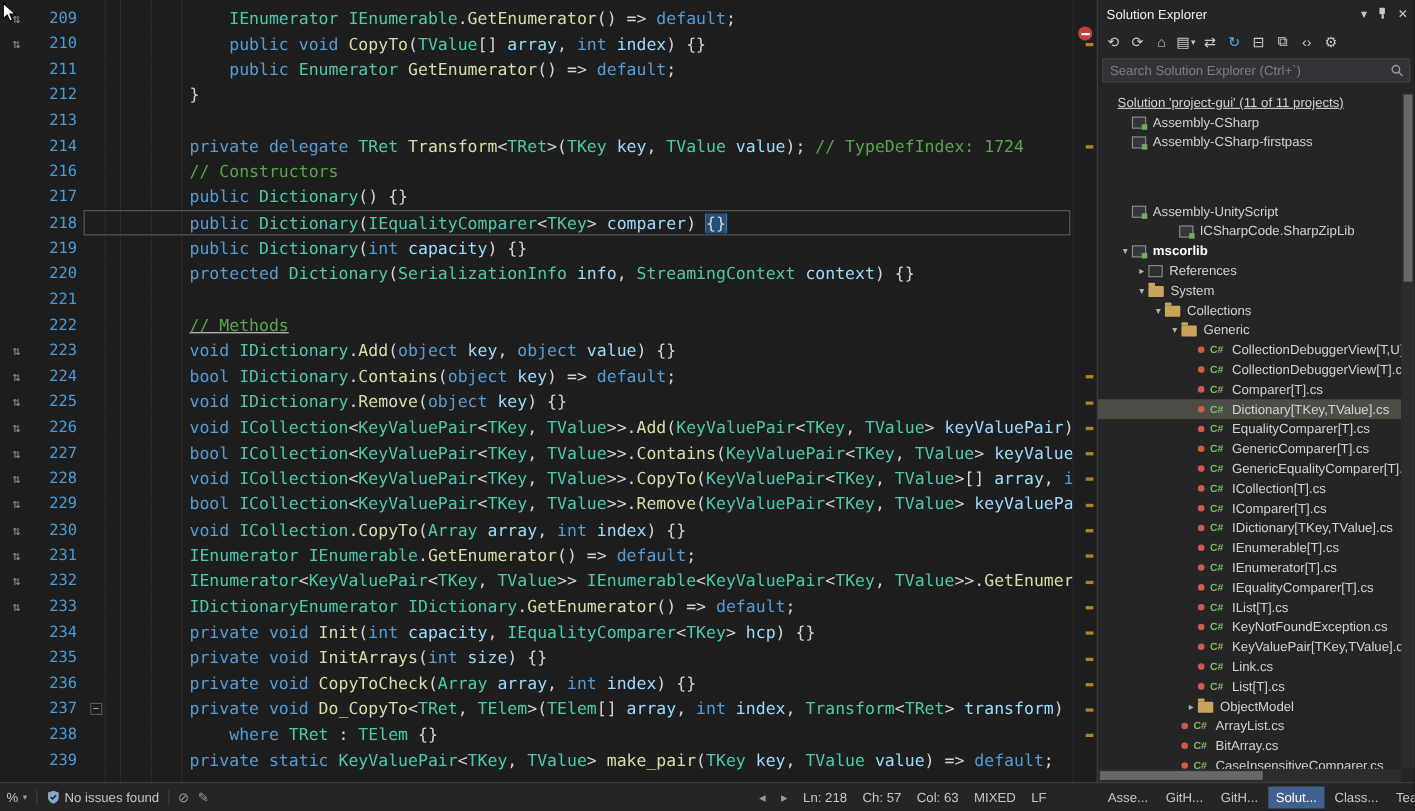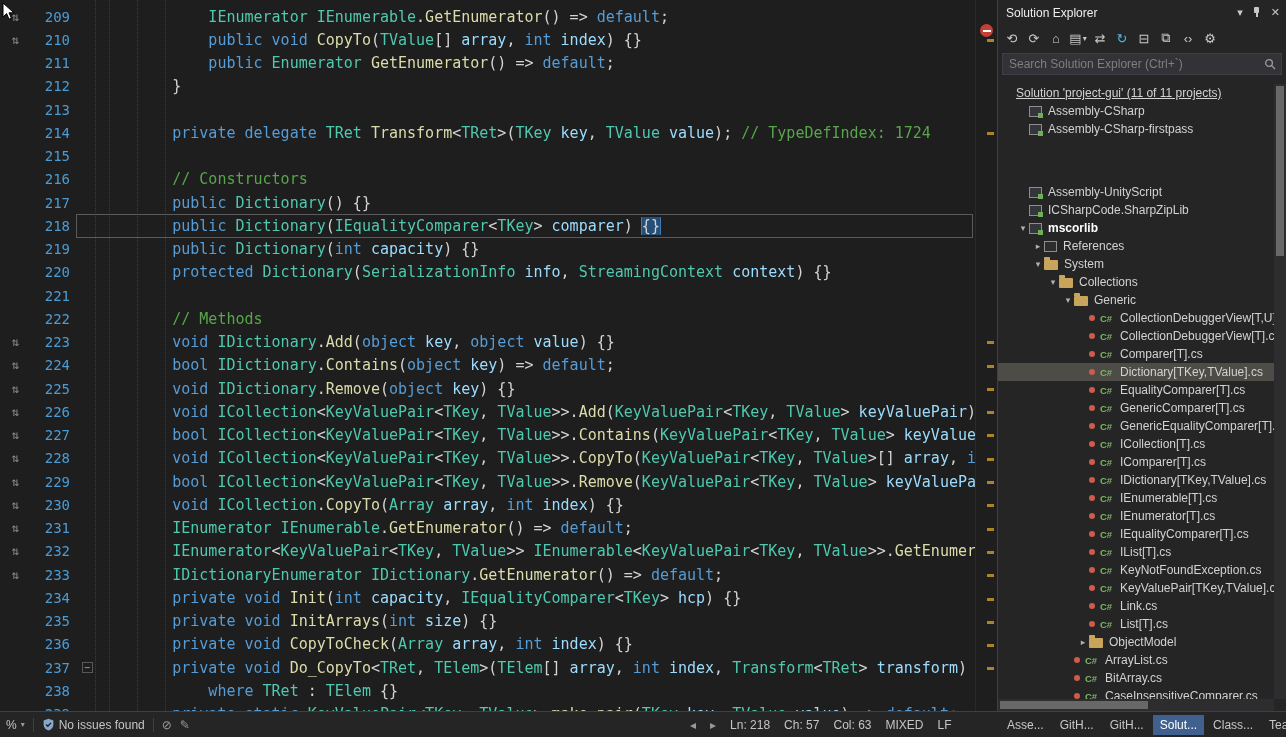--- a/index.html
+++ b/index.html
@@ -99,28 +99,27 @@
 <div id="app">
 
   <div id="editor">
     <div id="code-lines">
         <div class="code-row"><span class="gut">⇅</span><span class="lnum">209</span><span class="fold"></span><span class="code" style="padding-left: 12ch;"><span class="tk-t">IEnumerator</span><span class="tk-n"> </span><span class="tk-t">IEnumerable</span><span class="tk-n">.</span><span class="tk-m">GetEnumerator</span><span class="tk-n">() =&gt; </span><span class="tk-k">default</span><span class="tk-n">;</span></span></div>
         <div class="code-row"><span class="gut">⇅</span><span class="lnum">210</span><span class="fold"></span><span class="code" style="padding-left: 12ch;"><span class="tk-k">public</span><span class="tk-n"> </span><span class="tk-k">void</span><span class="tk-n"> </span><span class="tk-m">CopyTo</span><span class="tk-n">(</span><span class="tk-t">TValue</span><span class="tk-n">[] </span><span class="tk-p">array</span><span class="tk-n">, </span><span class="tk-k">int</span><span class="tk-n"> </span><span class="tk-p">index</span><span class="tk-n">) {}</span></span></div>
         <div class="code-row"><span class="gut"></span><span class="lnum">211</span><span class="fold"></span><span class="code" style="padding-left: 12ch;"><span class="tk-k">public</span><span class="tk-n"> </span><span class="tk-t">Enumerator</span><span class="tk-n"> </span><span class="tk-m">GetEnumerator</span><span class="tk-n">() =&gt; </span><span class="tk-k">default</span><span class="tk-n">;</span></span></div>
         <div class="code-row"><span class="gut"></span><span class="lnum">212</span><span class="fold"></span><span class="code" style="padding-left: 8ch;"><span class="tk-n">}</span></span></div>
         <div class="code-row"><span class="gut"></span><span class="lnum">213</span><span class="fold"></span><span class="code" style="padding-left: 0ch;"></span></div>
         <div class="code-row"><span class="gut"></span><span class="lnum">214</span><span class="fold"></span><span class="code" style="padding-left: 8ch;"><span class="tk-k">private</span><span class="tk-n"> </span><span class="tk-k">delegate</span><span class="tk-n"> </span><span class="tk-t">TRet</span><span class="tk-n"> </span><span class="tk-m tk-sqg">Transform</span><span class="tk-n">&lt;</span><span class="tk-t">TRet</span><span class="tk-n">&gt;(</span><span class="tk-t">TKey</span><span class="tk-n"> </span><span class="tk-p">key</span><span class="tk-n">, </span><span class="tk-t">TValue</span><span class="tk-n"> </span><span class="tk-p">value</span><span class="tk-n">); </span><span class="tk-c">// TypeDefIndex: 1724</span></span></div>
-        <div class="code-row"><span class="gut"></span><span class="lnum">215</span><span class="fold"></span><span class="code" style="padding-left: 0ch;"></span></div>
         <div class="code-row"><span class="gut"></span><span class="lnum">216</span><span class="fold"></span><span class="code" style="padding-left: 8ch;"><span class="tk-c">// Constructors</span></span></div>
         <div class="code-row"><span class="gut"></span><span class="lnum">217</span><span class="fold"></span><span class="code" style="padding-left: 8ch;"><span class="tk-k">public</span><span class="tk-n"> </span><span class="tk-t">Dictionary</span><span class="tk-n">() {}</span></span></div>
         <div class="code-row current"><span class="gut"></span><span class="lnum">218</span><span class="fold"></span><span class="code" style="padding-left: 8ch;"><span class="tk-k">public</span><span class="tk-n"> </span><span class="tk-t">Dictionary</span><span class="tk-n">(</span><span class="tk-t">IEqualityComparer</span><span class="tk-n">&lt;</span><span class="tk-t">TKey</span><span class="tk-n">&gt; </span><span class="tk-p">comparer</span><span class="tk-n">) </span><span class="tk-n tk-sel">{}</span></span></div>
         <div class="code-row"><span class="gut"></span><span class="lnum">219</span><span class="fold"></span><span class="code" style="padding-left: 8ch;"><span class="tk-k">public</span><span class="tk-n"> </span><span class="tk-t">Dictionary</span><span class="tk-n">(</span><span class="tk-k">int</span><span class="tk-n"> </span><span class="tk-p">capacity</span><span class="tk-n">) {}</span></span></div>
         <div class="code-row"><span class="gut"></span><span class="lnum">220</span><span class="fold"></span><span class="code" style="padding-left: 8ch;"><span class="tk-k">protected</span><span class="tk-n"> </span><span class="tk-t">Dictionary</span><span class="tk-n">(</span><span class="tk-t">SerializationInfo</span><span class="tk-n"> </span><span class="tk-p">info</span><span class="tk-n">, </span><span class="tk-t">StreamingContext</span><span class="tk-n"> </span><span class="tk-p">context</span><span class="tk-n">) {}</span></span></div>
         <div class="code-row"><span class="gut"></span><span class="lnum">221</span><span class="fold"></span><span class="code" style="padding-left: 0ch;"></span></div>
-        <div class="code-row"><span class="gut"></span><span class="lnum">222</span><span class="fold"></span><span class="code" style="padding-left: 8ch;"><span class="tk-c">// Methods</span></span></div>
+        <div class="code-row"><span class="gut"></span><span class="lnum">222</span><span class="fold"></span><span class="code" style="padding-left: 8ch; text-decoration: underline;"><span class="tk-c">// Methods</span></span></div>
         <div class="code-row"><span class="gut">⇅</span><span class="lnum">223</span><span class="fold"></span><span class="code" style="padding-left: 8ch;"><span class="tk-k">void</span><span class="tk-n"> </span><span class="tk-t">IDictionary</span><span class="tk-n">.</span><span class="tk-m">Add</span><span class="tk-n">(</span><span class="tk-k">object</span><span class="tk-n"> </span><span class="tk-p">key</span><span class="tk-n">, </span><span class="tk-k">object</span><span class="tk-n"> </span><span class="tk-p">value</span><span class="tk-n">) {}</span></span></div>
         <div class="code-row"><span class="gut">⇅</span><span class="lnum">224</span><span class="fold"></span><span class="code" style="padding-left: 8ch;"><span class="tk-k">bool</span><span class="tk-n"> </span><span class="tk-t">IDictionary</span><span class="tk-n">.</span><span class="tk-m">Contains</span><span class="tk-n">(</span><span class="tk-k">object</span><span class="tk-n"> </span><span class="tk-p">key</span><span class="tk-n">) =&gt; </span><span class="tk-k">default</span><span class="tk-n">;</span></span></div>
         <div class="code-row"><span class="gut">⇅</span><span class="lnum">225</span><span class="fold"></span><span class="code" style="padding-left: 8ch;"><span class="tk-k">void</span><span class="tk-n"> </span><span class="tk-t">IDictionary</span><span class="tk-n">.</span><span class="tk-m">Remove</span><span class="tk-n">(</span><span class="tk-k">object</span><span class="tk-n"> </span><span class="tk-p">key</span><span class="tk-n">) {}</span></span></div>
         <div class="code-row"><span class="gut">⇅</span><span class="lnum">226</span><span class="fold"></span><span class="code" style="padding-left: 8ch;"><span class="tk-k">void</span><span class="tk-n"> </span><span class="tk-t">ICollection</span><span class="tk-n">&lt;</span><span class="tk-t">KeyValuePair</span><span class="tk-n">&lt;</span><span class="tk-t">TKey</span><span class="tk-n">, </span><span class="tk-t">TValue</span><span class="tk-n">&gt;&gt;.</span><span class="tk-m">Add</span><span class="tk-n">(</span><span class="tk-t">KeyValuePair</span><span class="tk-n">&lt;</span><span class="tk-t">TKey</span><span class="tk-n">, </span><span class="tk-t">TValue</span><span class="tk-n">&gt; </span><span class="tk-p">keyValuePair</span><span class="tk-n">) {}</span></span></div>
         <div class="code-row"><span class="gut">⇅</span><span class="lnum">227</span><span class="fold"></span><span class="code" style="padding-left: 8ch;"><span class="tk-k">bool</span><span class="tk-n"> </span><span class="tk-t">ICollection</span><span class="tk-n">&lt;</span><span class="tk-t">KeyValuePair</span><span class="tk-n">&lt;</span><span class="tk-t">TKey</span><span class="tk-n">, </span><span class="tk-t">TValue</span><span class="tk-n">&gt;&gt;.</span><span class="tk-m">Contains</span><span class="tk-n">(</span><span class="tk-t">KeyValuePair</span><span class="tk-n">&lt;</span><span class="tk-t">TKey</span><span class="tk-n">, </span><span class="tk-t">TValue</span><span class="tk-n">&gt; </span><span class="tk-p">keyValuePair</span></span></div>
         <div class="code-row"><span class="gut">⇅</span><span class="lnum">228</span><span class="fold"></span><span class="code" style="padding-left: 8ch;"><span class="tk-k">void</span><span class="tk-n"> </span><span class="tk-t">ICollection</span><span class="tk-n">&lt;</span><span class="tk-t">KeyValuePair</span><span class="tk-n">&lt;</span><span class="tk-t">TKey</span><span class="tk-n">, </span><span class="tk-t">TValue</span><span class="tk-n">&gt;&gt;.</span><span class="tk-m">CopyTo</span><span class="tk-n">(</span><span class="tk-t">KeyValuePair</span><span class="tk-n">&lt;</span><span class="tk-t">TKey</span><span class="tk-n">, </span><span class="tk-t">TValue</span><span class="tk-n">&gt;[] </span><span class="tk-p">array</span><span class="tk-n">, </span><span class="tk-k">int</span></span></div>
         <div class="code-row"><span class="gut">⇅</span><span class="lnum">229</span><span class="fold"></span><span class="code" style="padding-left: 8ch;"><span class="tk-k">bool</span><span class="tk-n"> </span><span class="tk-t">ICollection</span><span class="tk-n">&lt;</span><span class="tk-t">KeyValuePair</span><span class="tk-n">&lt;</span><span class="tk-t">TKey</span><span class="tk-n">, </span><span class="tk-t">TValue</span><span class="tk-n">&gt;&gt;.</span><span class="tk-m">Remove</span><span class="tk-n">(</span><span class="tk-t">KeyValuePair</span><span class="tk-n">&lt;</span><span class="tk-t">TKey</span><span class="tk-n">, </span><span class="tk-t">TValue</span><span class="tk-n">&gt; </span><span class="tk-p">keyValuePair</span></span></div>
         <div class="code-row"><span class="gut">⇅</span><span class="lnum">230</span><span class="fold"></span><span class="code" style="padding-left: 8ch;"><span class="tk-k">void</span><span class="tk-n"> </span><span class="tk-t">ICollection</span><span class="tk-n">.</span><span class="tk-m">CopyTo</span><span class="tk-n">(</span><span class="tk-t">Array</span><span class="tk-n"> </span><span class="tk-p">array</span><span class="tk-n">, </span><span class="tk-k">int</span><span class="tk-n"> </span><span class="tk-p">index</span><span class="tk-n">) {}</span></span></div>
         <div class="code-row"><span class="gut">⇅</span><span class="lnum">231</span><span class="fold"></span><span class="code" style="padding-left: 8ch;"><span class="tk-t">IEnumerator</span><span class="tk-n"> </span><span class="tk-t">IEnumerable</span><span class="tk-n">.</span><span class="tk-m">GetEnumerator</span><span class="tk-n">() =&gt; </span><span class="tk-k">default</span><span class="tk-n">;</span></span></div>
         <div class="code-row"><span class="gut">⇅</span><span class="lnum">232</span><span class="fold"></span><span class="code" style="padding-left: 8ch;"><span class="tk-t">IEnumerator</span><span class="tk-n">&lt;</span><span class="tk-t">KeyValuePair</span><span class="tk-n">&lt;</span><span class="tk-t">TKey</span><span class="tk-n">, </span><span class="tk-t">TValue</span><span class="tk-n">&gt;&gt; </span><span class="tk-t">IEnumerable</span><span class="tk-n">&lt;</span><span class="tk-t">KeyValuePair</span><span class="tk-n">&lt;</span><span class="tk-t">TKey</span><span class="tk-n">, </span><span class="tk-t">TValue</span><span class="tk-n">&gt;&gt;.</span><span class="tk-m">GetEnumerator</span></span></div>
@@ -203,21 +202,21 @@
         <div class="tree-row" style="padding-left: 19px;">
           <span class="exp"></span>
           <span class="i-project ticon"></span>
           <span class="tlabel">Assembly-CSharp-firstpass</span>
         </div>
         <div class="tree-row" style="padding-left: 19px; margin-top: 45px;">
           <span class="exp"></span>
           <span class="i-project ticon"></span>
           <span class="tlabel">Assembly-UnityScript</span>
         </div>
-        <div class="tree-row" style="padding-left: 19px;">
+        <div class="tree-row" style="padding-left: 19px; justify-content: center;">
           <span class="exp"></span>
           <span class="i-project ticon"></span>
           <span class="tlabel">ICSharpCode.SharpZipLib</span>
         </div>
         <div class="tree-row" style="padding-left: 19px;">
           <span class="exp">▾</span>
           <span class="i-project ticon"></span>
           <span class="tlabel bold">mscorlib</span>
         </div>
         <div class="tree-row" style="padding-left: 34px;">

